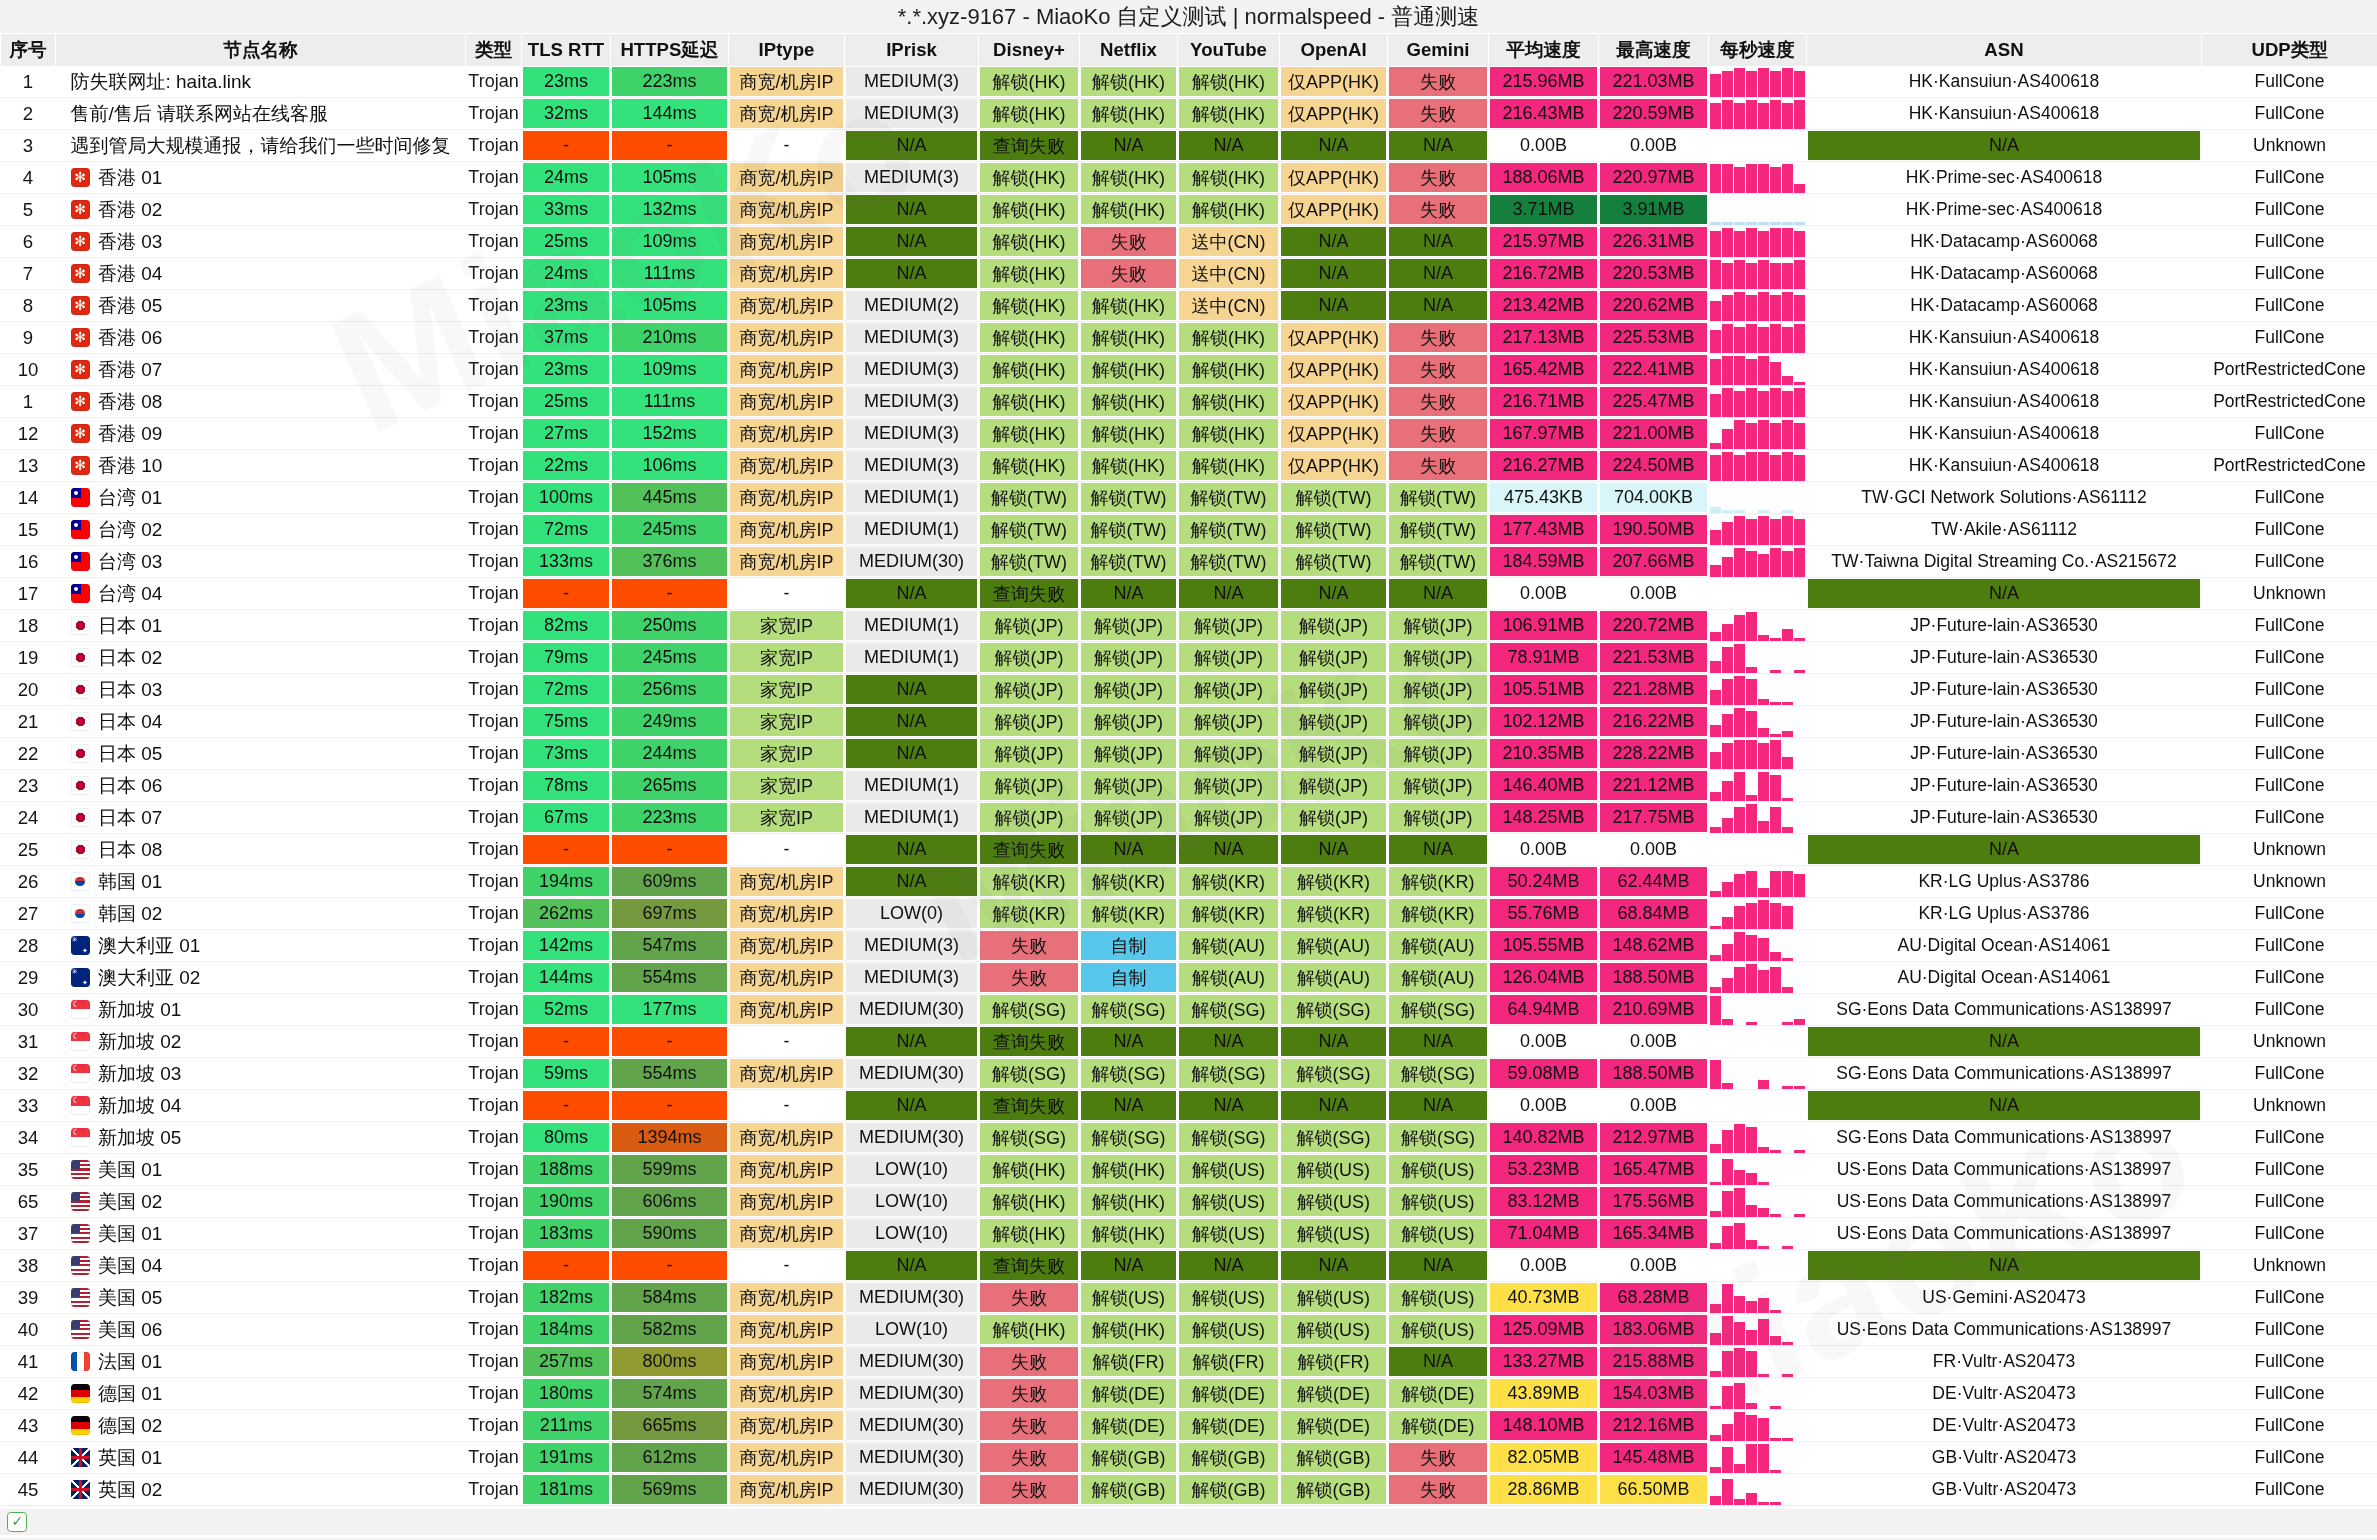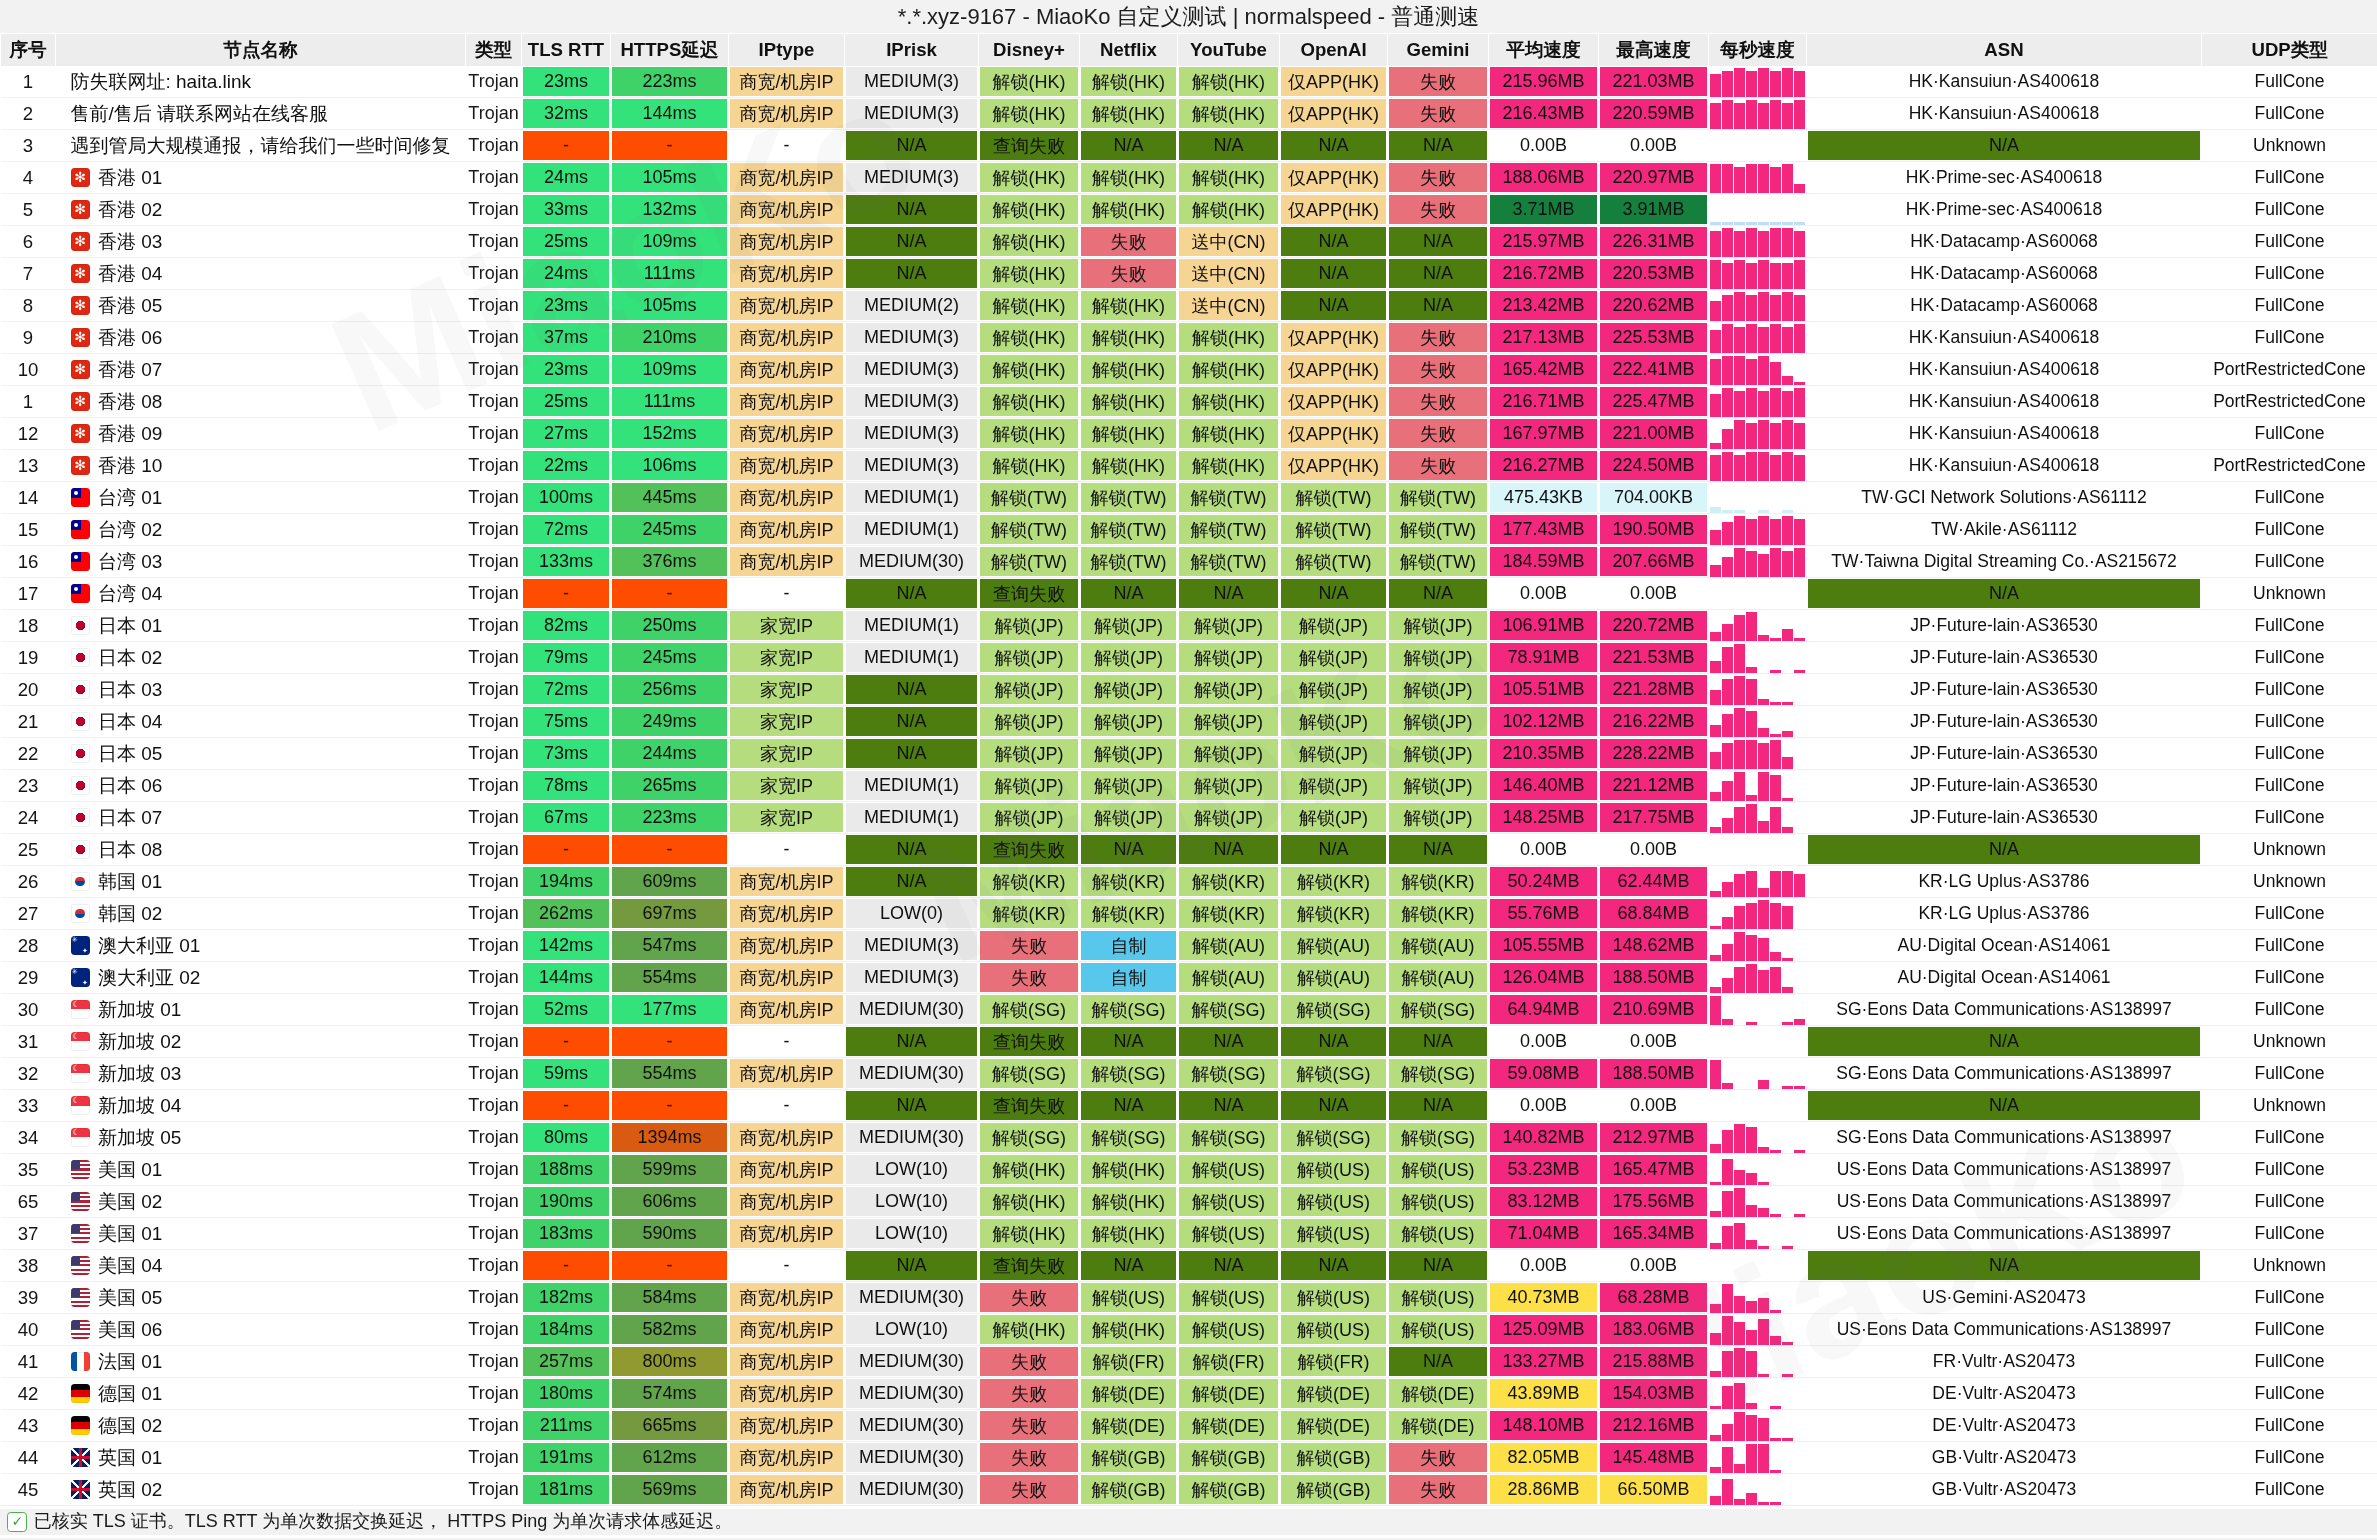--- a/index.html
+++ b/index.html
@@ -2635,18 +2635,17 @@
         </td>
         <td class="plaincell">GB·Vultr·AS20473</td>
         <td class="plaincell">FullCone</td>
       </tr>
     </tbody>
 </table>
 
 <div class="footer">
   <div class="fline">
     <span class="chk">✓</span>
-    <span>已核实 TLS 证书。TLS RTT 为单次数据交换延迟， HTTPS Ping 为单次请求体感延迟。</span>
   </div>
   <div class="fline">主端=4.3.3 (697) 喵速=SC-2.3.1 (A-广西移动@2Gbps), 线程=6 概要=45/45 排序=订阅原序 过滤器=</div>
 
 </div>
 
 
 </body></html>

